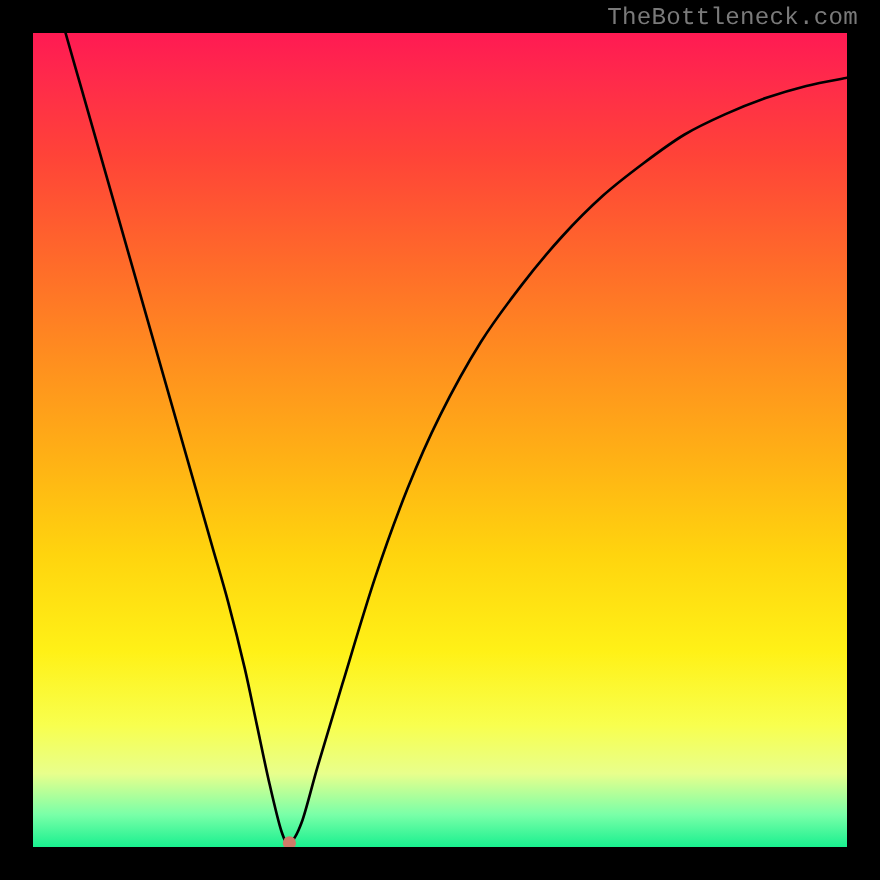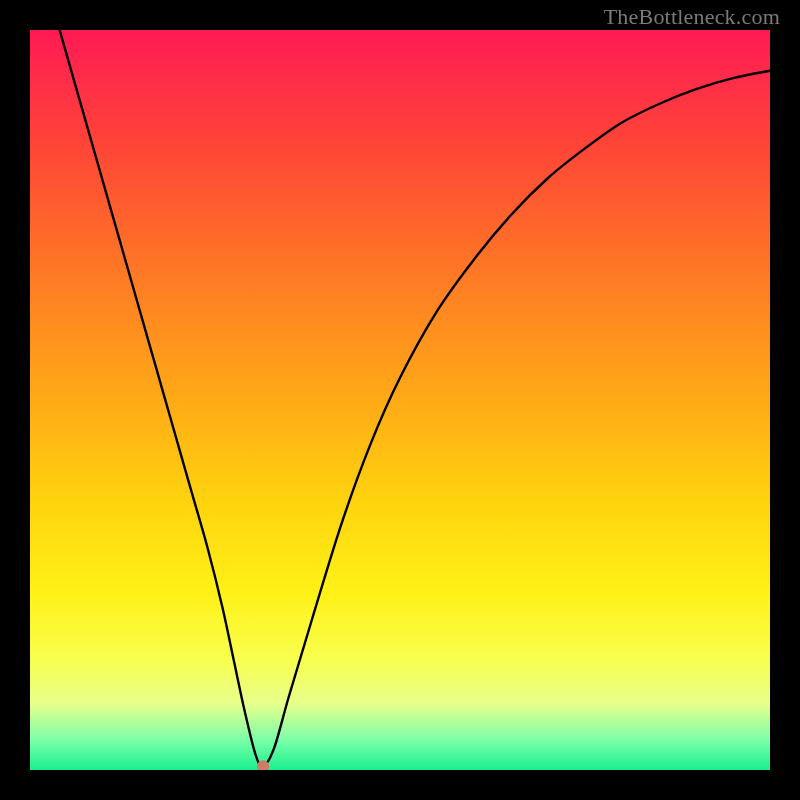--- a/index.html
+++ b/index.html
@@ -2,21 +2,21 @@
 <html><head>
 <meta charset="utf-8">
 <style>
   * { margin: 0; padding: 0; box-sizing: border-box; }
   html, body { width: 800px; height: 800px; overflow: hidden; background: #000; }
   .wrap { position: relative; width: 800px; height: 800px; background: #000; }
   .attribution {
     position: absolute;
     top: 4px;
     right: 20px;
-    font-family: Liberation Serif, serif;
+    font-family: Liberation Mono, monospace;
     font-size: 22px;
     color: #7a7a7a;
     letter-spacing: 0.2px;
   }
   .plot-area {
     position: absolute;
     left: 30px;
     top: 30px;
     width: 740px;
     height: 740px;

